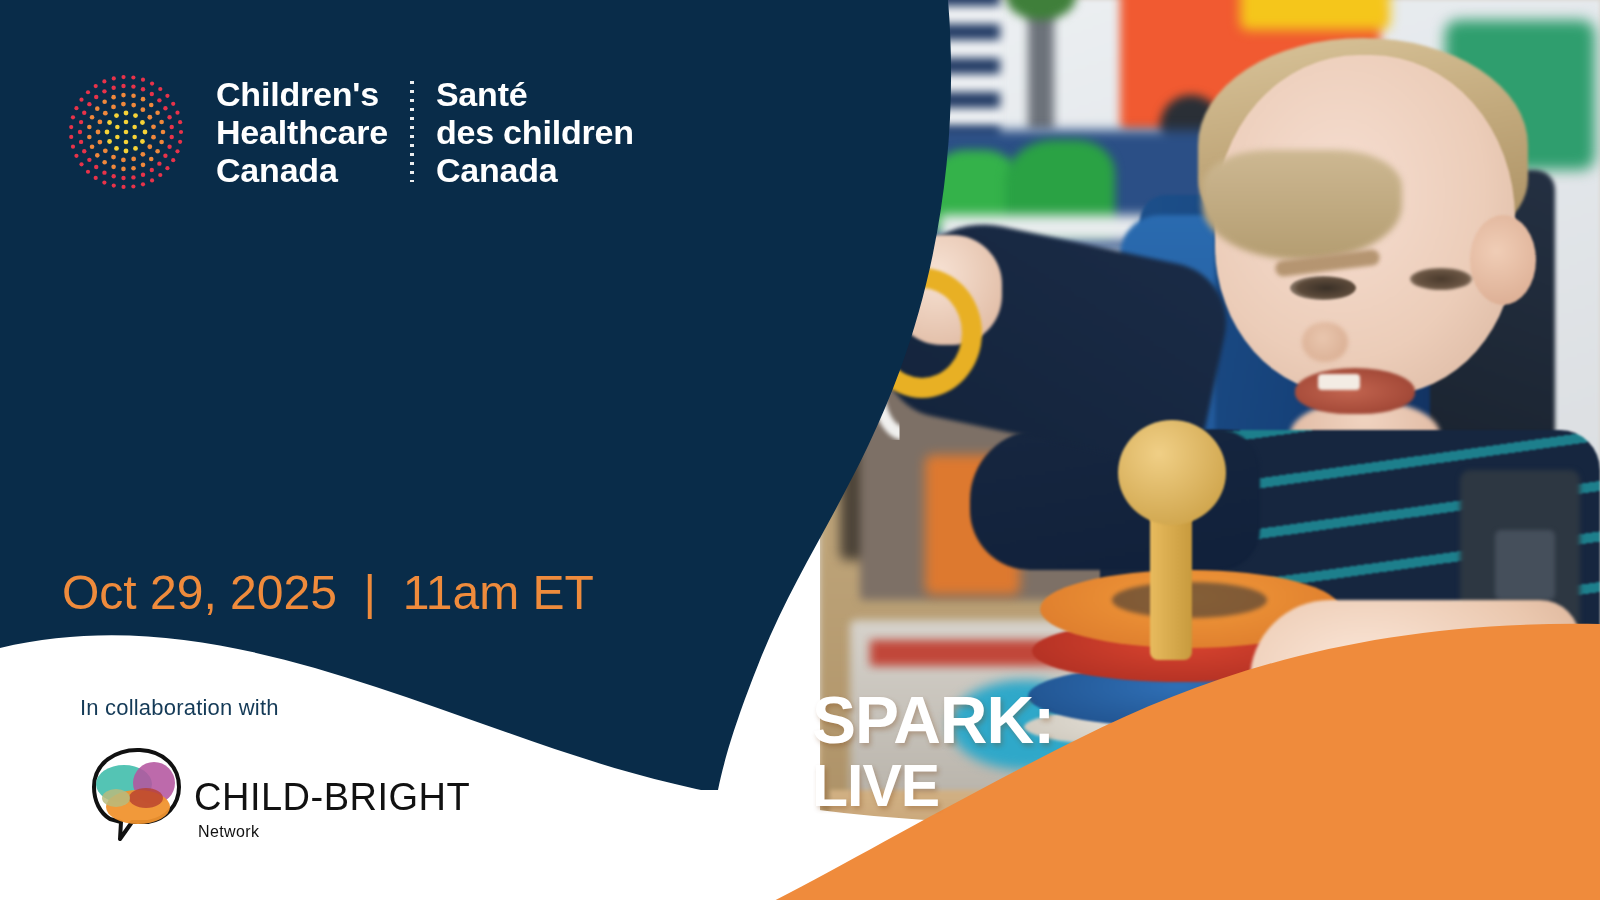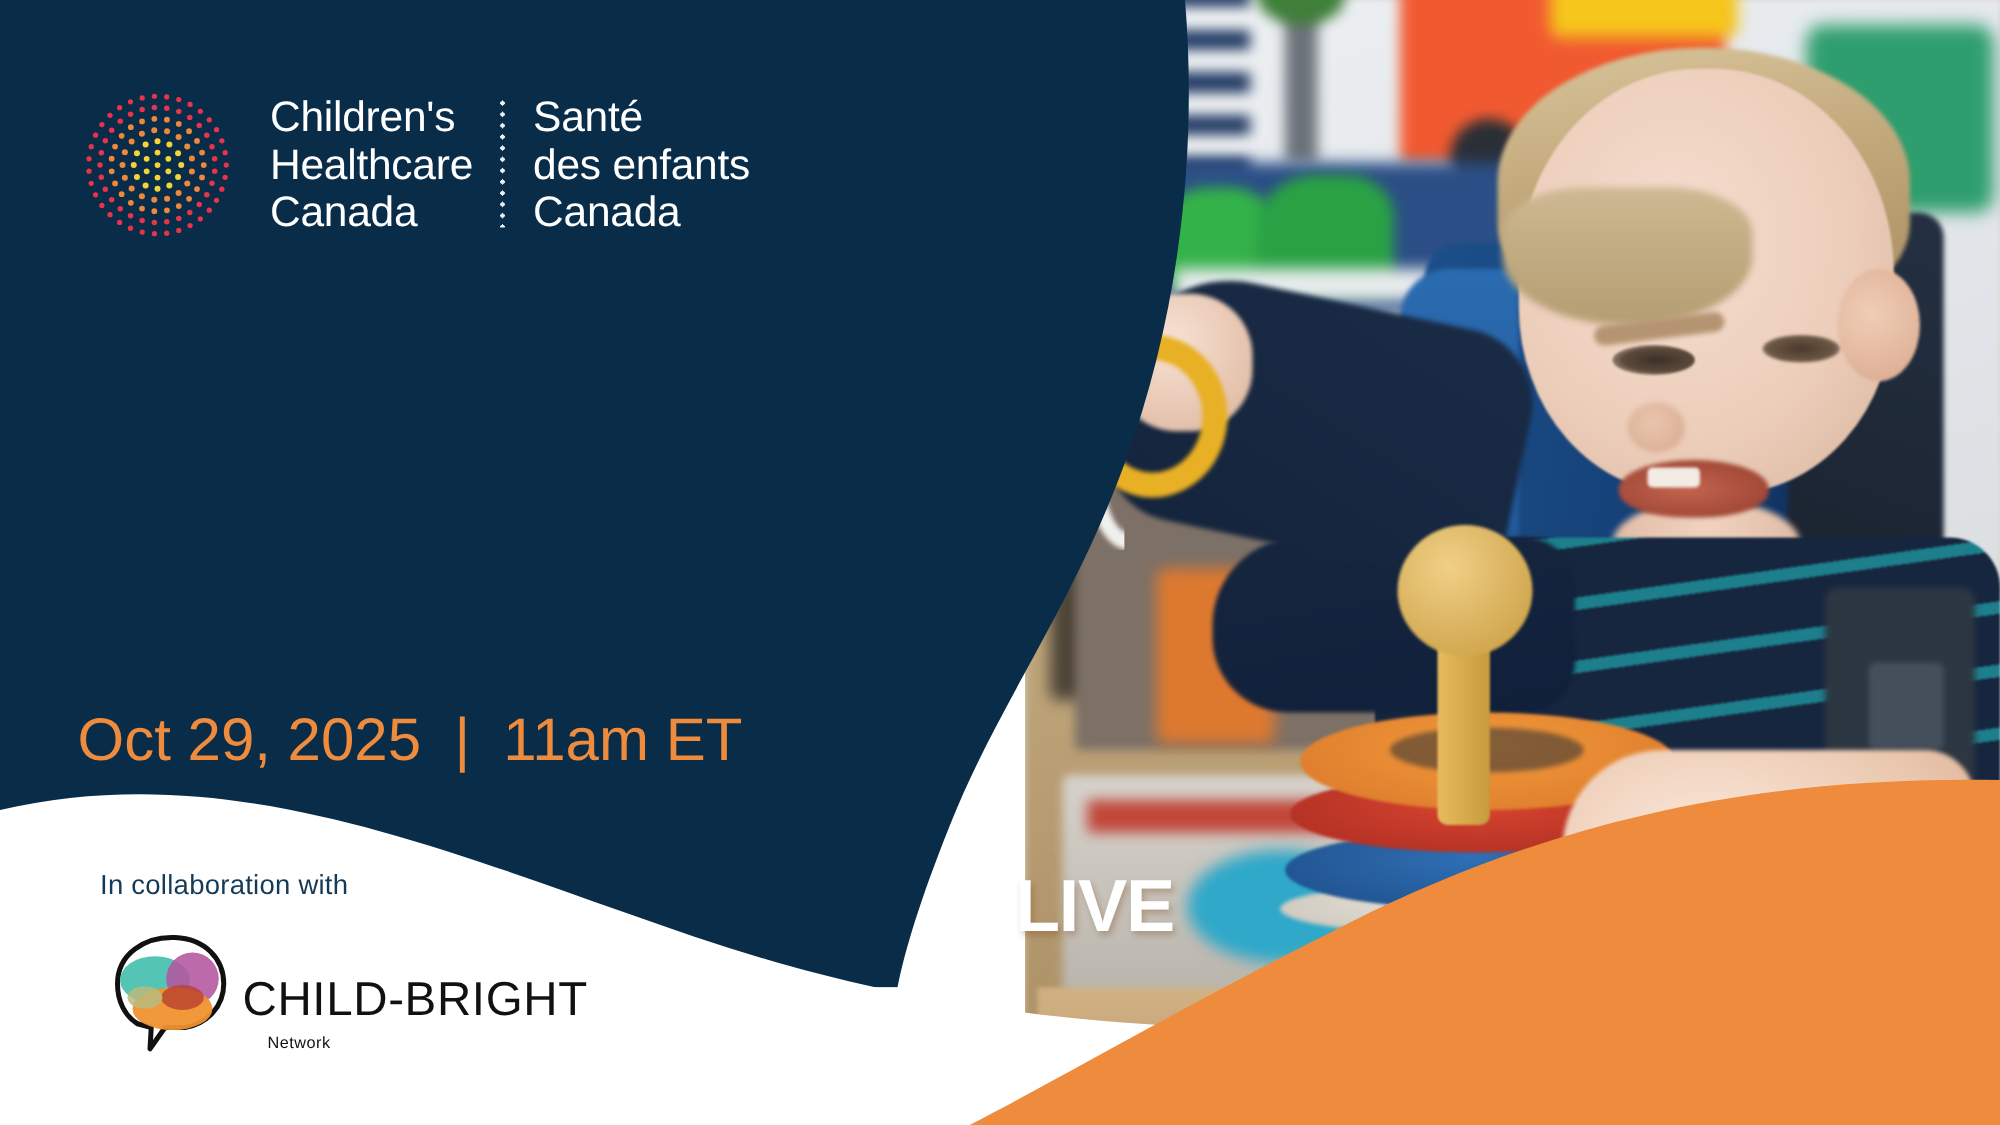--- a/index.html
+++ b/index.html
@@ -202,21 +202,21 @@
     position:absolute; left:520px; top:610px; width:1080px; height:300px;
     z-index:5;
   }
 
   
   .logo-row { position:absolute; left:62px; top:68px; z-index:10;
               display:flex; align-items:center; gap:26px; }
   .logo-mark { position:relative; width:128px; height:128px; flex:none; }
   .logo-mark svg { display:block; }
   .logo-text { display:flex; align-items:flex-start; gap:22px; }
-  .logo-col { font-weight:normal; color:#ffffff; font-size:34px; line-height:1.12;
+  .logo-col { font-weight:bold; color:#ffffff; font-size:34px; line-height:1.12;
               letter-spacing:-0.2px; white-space:pre-line; }
   .logo-divider { width:4px; height:104px; margin-top:3px;
               background-image:radial-gradient(circle,#ffffff 38%,transparent 40%);
               background-size:4px 9px; background-repeat:repeat-y; opacity:.92; }
 
   
   .headline { position:absolute; left:62px; top:232px; z-index:10;
               color:#ffffff; font-weight:bold; font-size:86px; line-height:0.98;
               letter-spacing:-2px; white-space:pre-line; }
   .subhead  { position:absolute; left:62px; top:428px; z-index:10;
@@ -225,22 +225,22 @@
   .datetime { position:absolute; left:62px; top:565px; z-index:10;
               color:#ef8b3c; font-size:48px; letter-spacing:0px; white-space:pre; }
 
   
   .collab { position:absolute; left:80px; top:695px; z-index:10; }
   .collab-label { color:#143a57; font-size:22px; letter-spacing:.2px; }
   .cb-row { display:flex; align-items:flex-end; margin-top:22px; }
   .cb-mark { width:108px; height:104px; flex:none; margin-right:6px; }
   .cb-words { padding-bottom:6px; }
   .cb-name { font-size:38px; color:#111111; letter-spacing:.5px; font-weight:normal; }
-  .cb-sub  { font-size:13px; color:#111111; letter-spacing:.4px; margin-top:4px;
-             margin-left:20px; }
+  .cb-sub  { font-size:16px; color:#111111; letter-spacing:.4px; margin-top:4px;
+             margin-left:4px; }
 
   
   .spark { position:absolute; left:812px; top:690px; z-index:10;
            color:#ffffff; font-weight:bold; line-height:0.92;
            text-shadow:2px 3px 5px rgba(120,60,10,.30); }
   .spark-1 { font-size:66px; letter-spacing:-1px; }
   .spark-2 { font-size:59px; letter-spacing:-1px; margin-top:8px; }
 </style>
 </head>
 <body>
@@ -453,21 +453,21 @@
             <circle cx="118.12" cy="54.18" r="2.10" fill="#e8334a"></circle>
           </g>
       </svg>
     </div>
     <div class="logo-text">
       <div class="logo-col">Children's
 Healthcare
 Canada</div>
       <div class="logo-divider"></div>
       <div class="logo-col">Santé
-des enfants
+des children
 Canada</div>
     </div>
   </div>
 
   <div class="datetime">Oct 29, 2025  |  11am ET</div>
 
   <div class="collab">
     <div class="collab-label">In collaboration with</div>
     <div class="cb-row">
       <svg class="cb-mark" viewBox="0 0 108 104">
@@ -480,16 +480,17 @@
         <ellipse cx="36" cy="55" rx="14" ry="9" fill="#b8bb7e" opacity="0.85"></ellipse>
       </svg>
       <div class="cb-words">
         <div class="cb-name">CHILD-BRIGHT</div>
         <div class="cb-sub">Network</div>
       </div>
     </div>
   </div>
 
   <div class="spark">
+    <div class="spark-1">SPARK:</div>
     <div class="spark-2">LIVE</div>
   </div>
 
 </div>
 
 </body></html>

